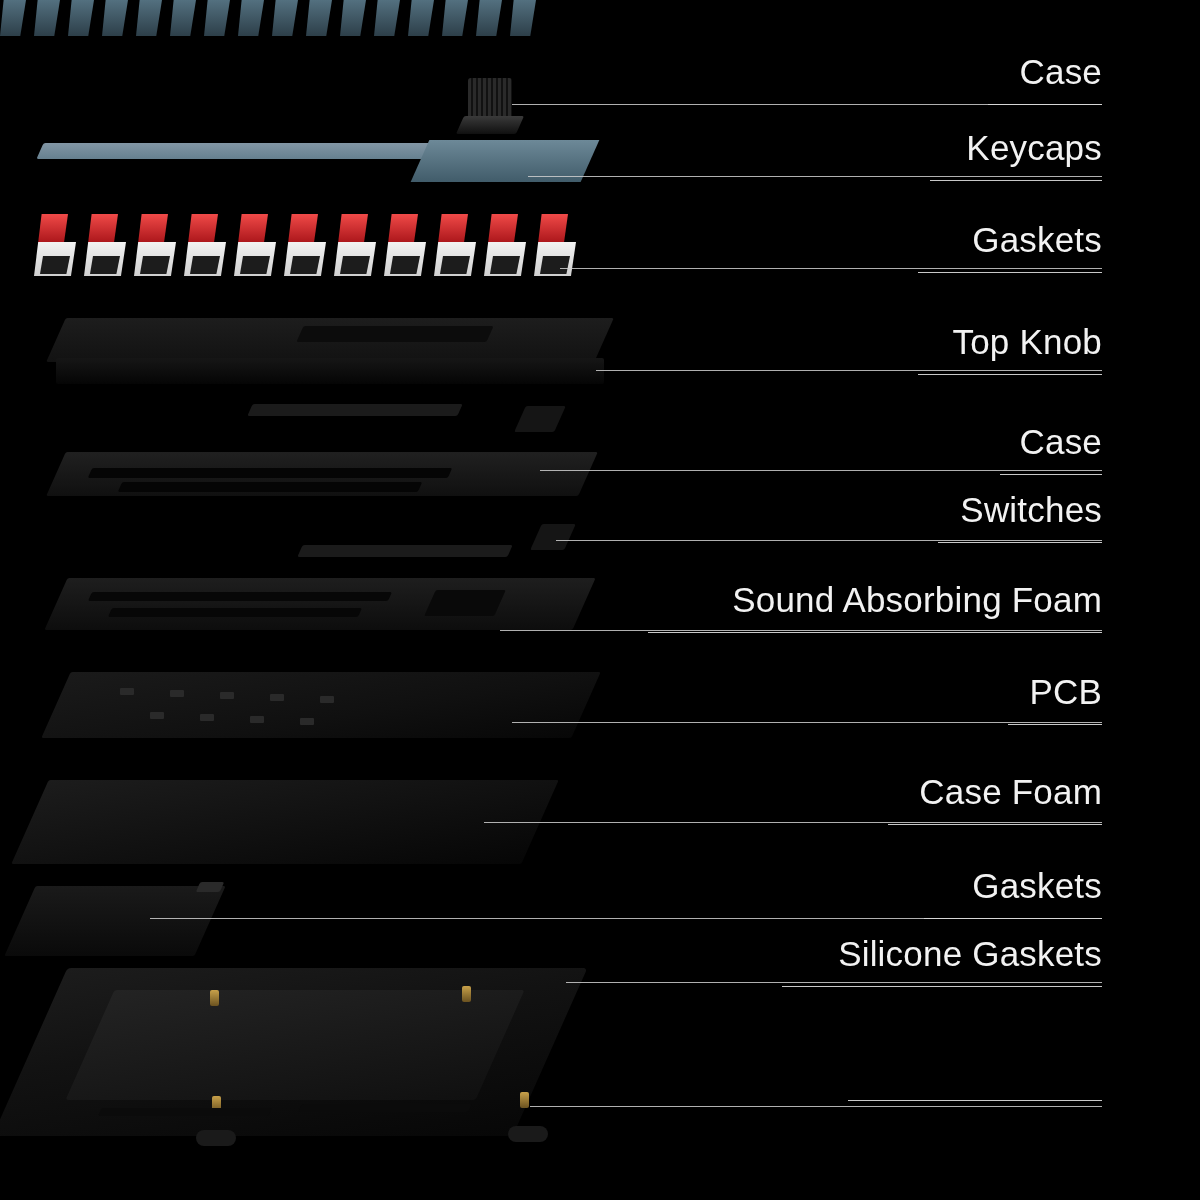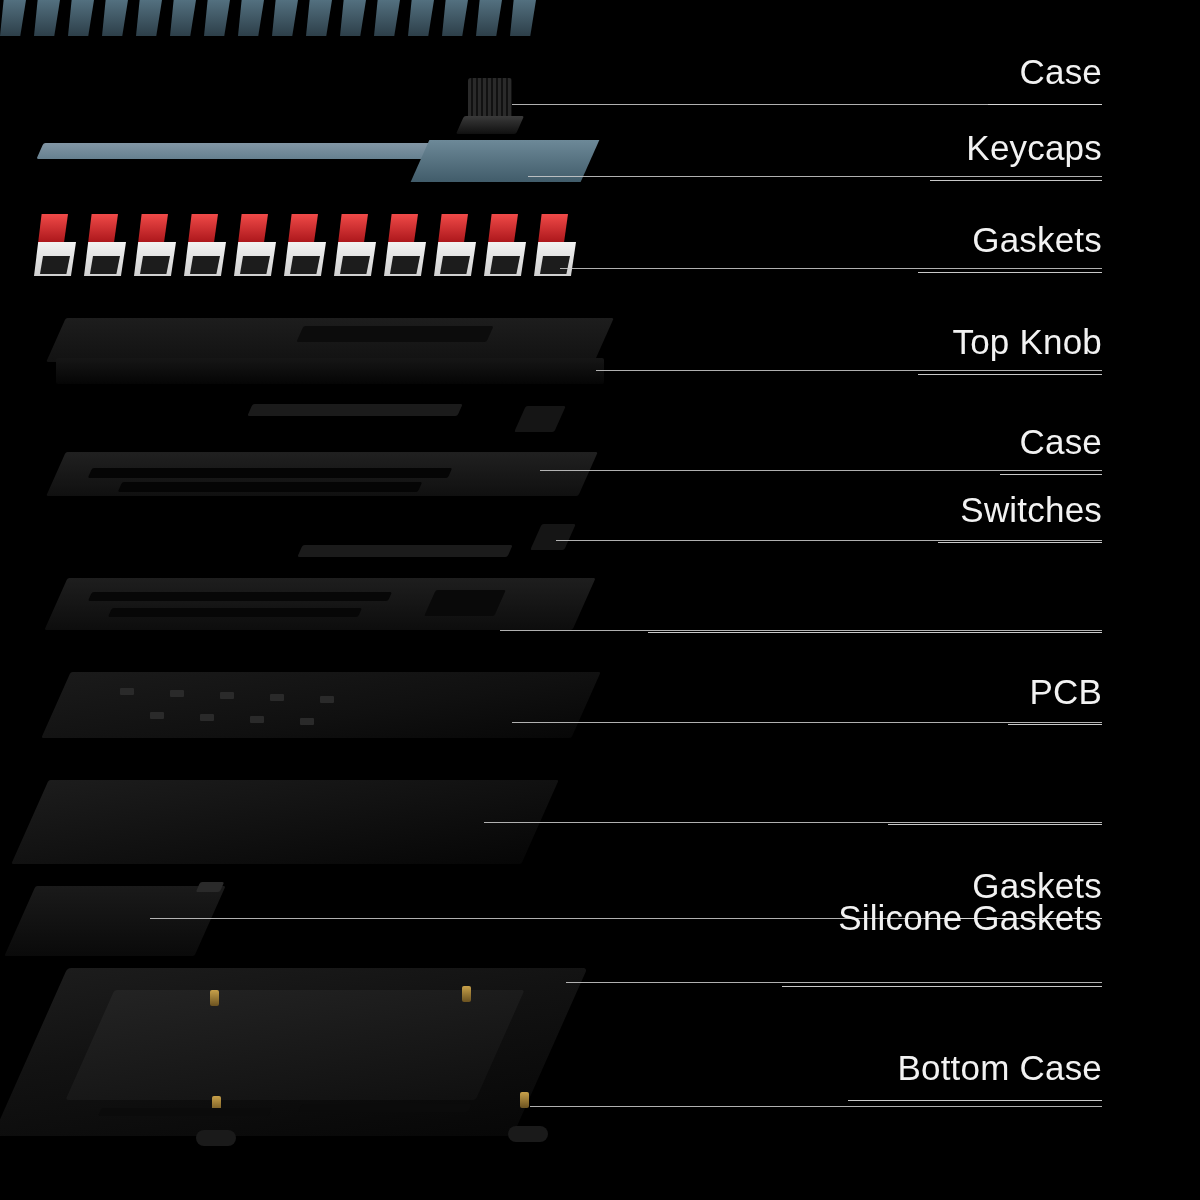--- a/index.html
+++ b/index.html
@@ -378,37 +378,40 @@
   <div class="callout" style="top:424px;">
     <span>Case</span>
   </div>
   <div class="rule" style="left:1000px; top:474px; width:102px;"></div>
 
   <div class="callout" style="top:492px;">
     <span>Switches</span>
   </div>
   <div class="rule" style="left:938px; top:542px; width:164px;"></div>
 
+  <div class="callout" style="top:582px;">
+    <span>Sound Absorbing Foam</span>
+  </div>
   <div class="rule" style="left:648px; top:632px; width:454px;"></div>
 
   <div class="callout" style="top:674px;">
     <span>PCB</span>
   </div>
   <div class="rule" style="left:1008px; top:724px; width:94px;"></div>
 
+  <div class="callout" style="top:774px;">
+    <span>Case Foam</span>
+  </div>
   <div class="rule" style="left:888px; top:824px; width:214px;"></div>
 
   <div class="callout" style="top:868px;">
     <span>Gaskets</span>
   </div>
   <div class="rule" style="left:924px; top:918px; width:178px;"></div>
 
-  <div class="callout" style="top:900px;">
+  <div class="callout" style="top:936px;">
     <span>Silicone Gaskets</span>
   </div>
   <div class="rule" style="left:782px; top:986px; width:320px;"></div>
 
-  <div class="callout" style="top:1050px;">
-    <span>Bottom Case</span>
-  </div>
   <div class="rule" style="left:848px; top:1100px; width:254px;"></div>
 
 </div>
 
 </body></html>

